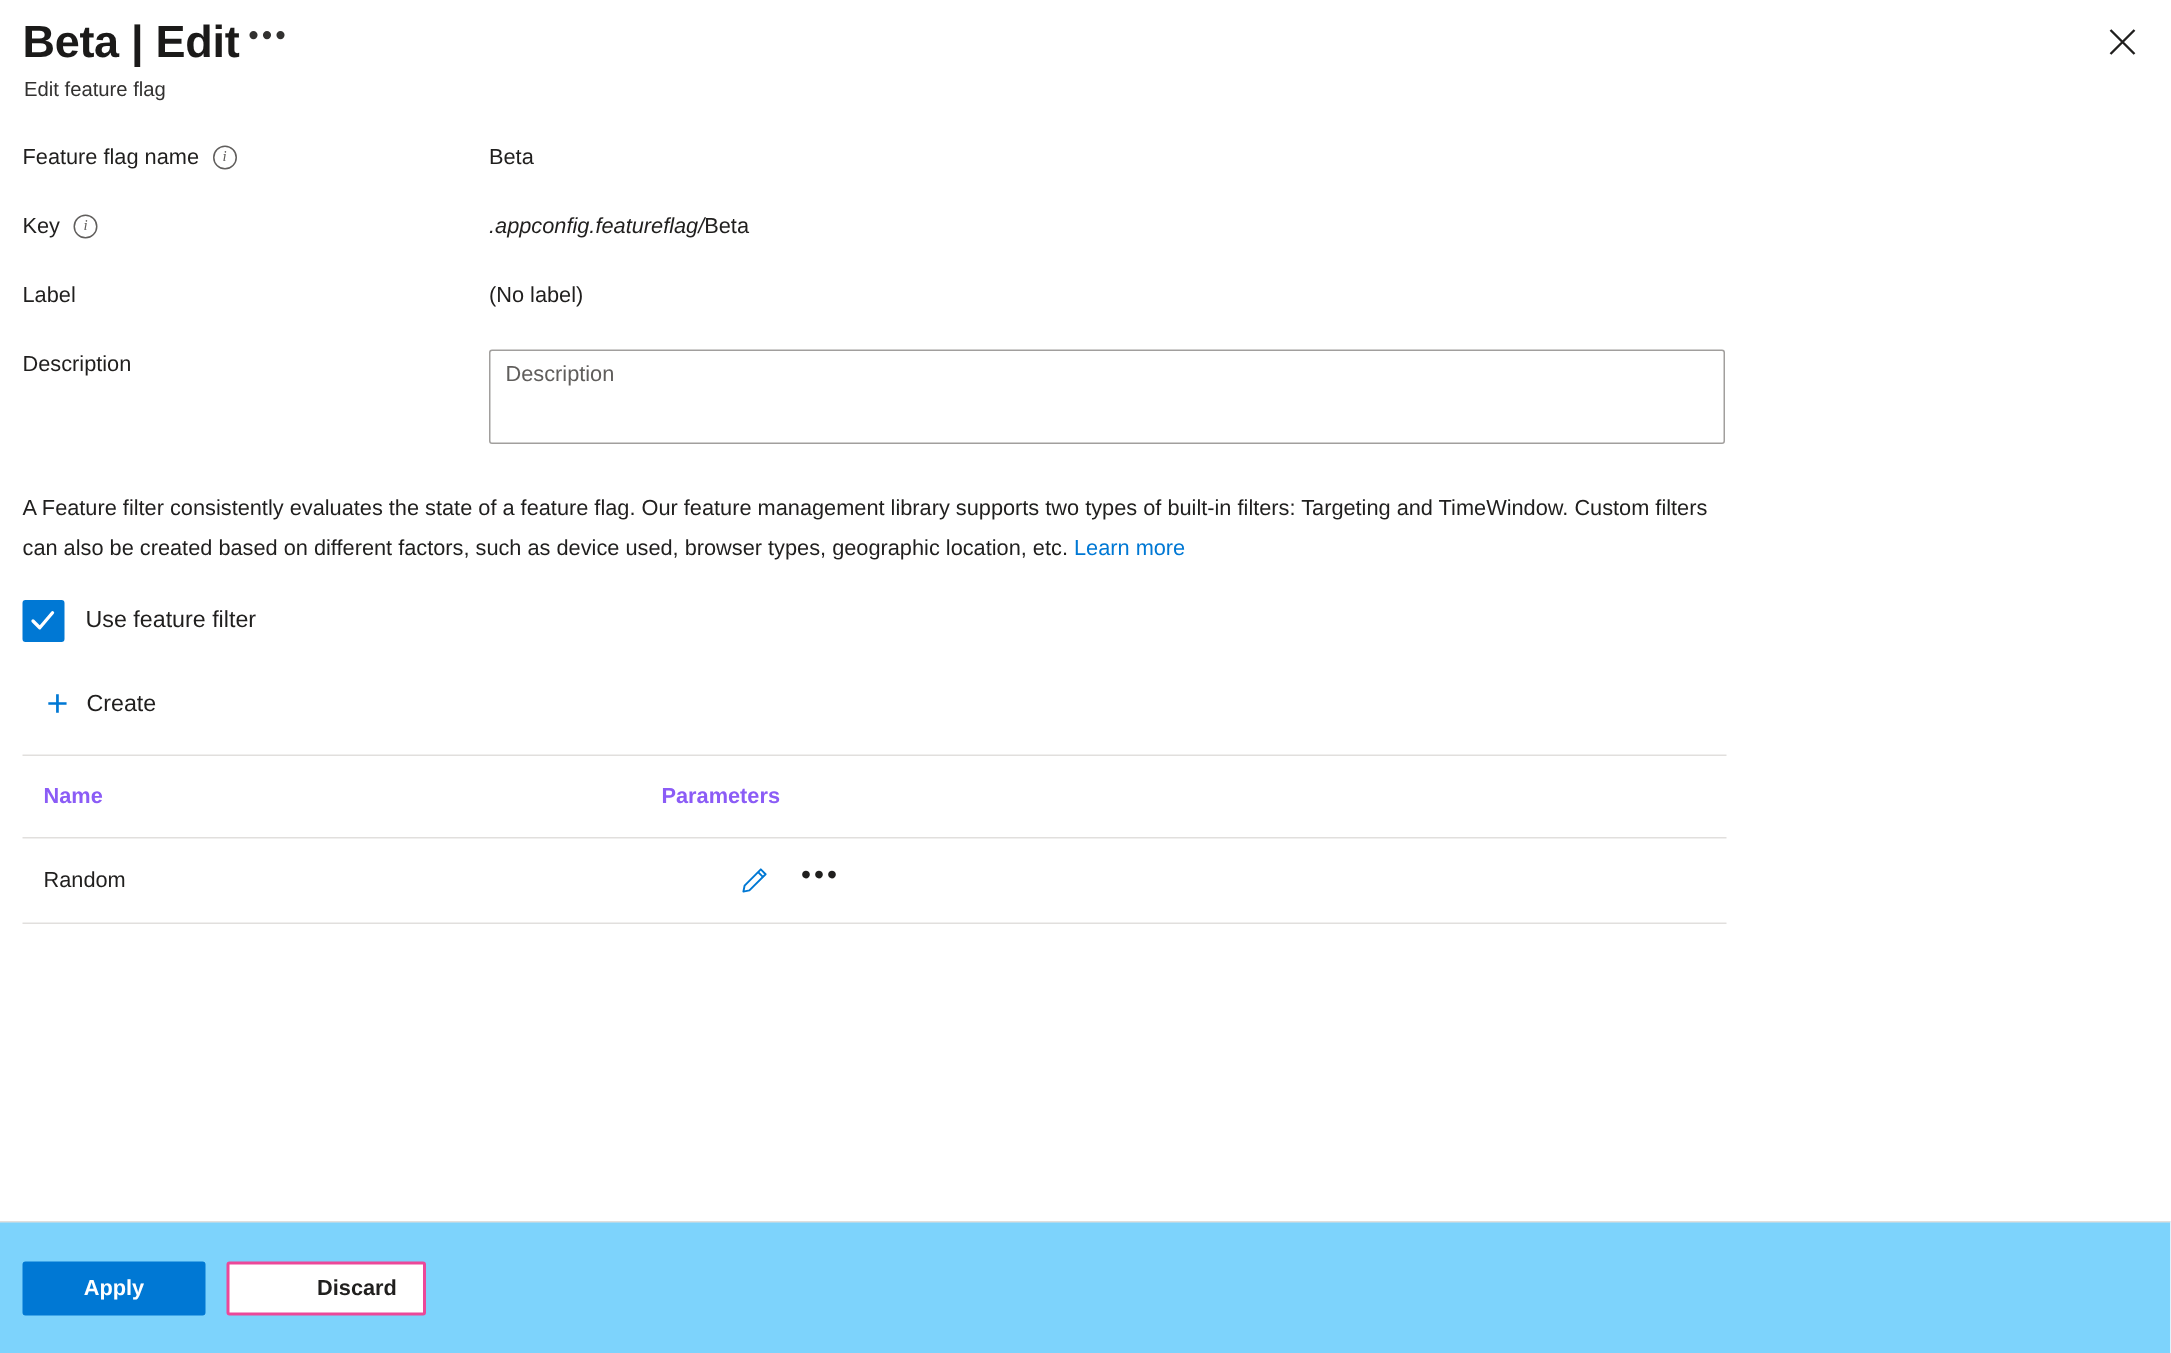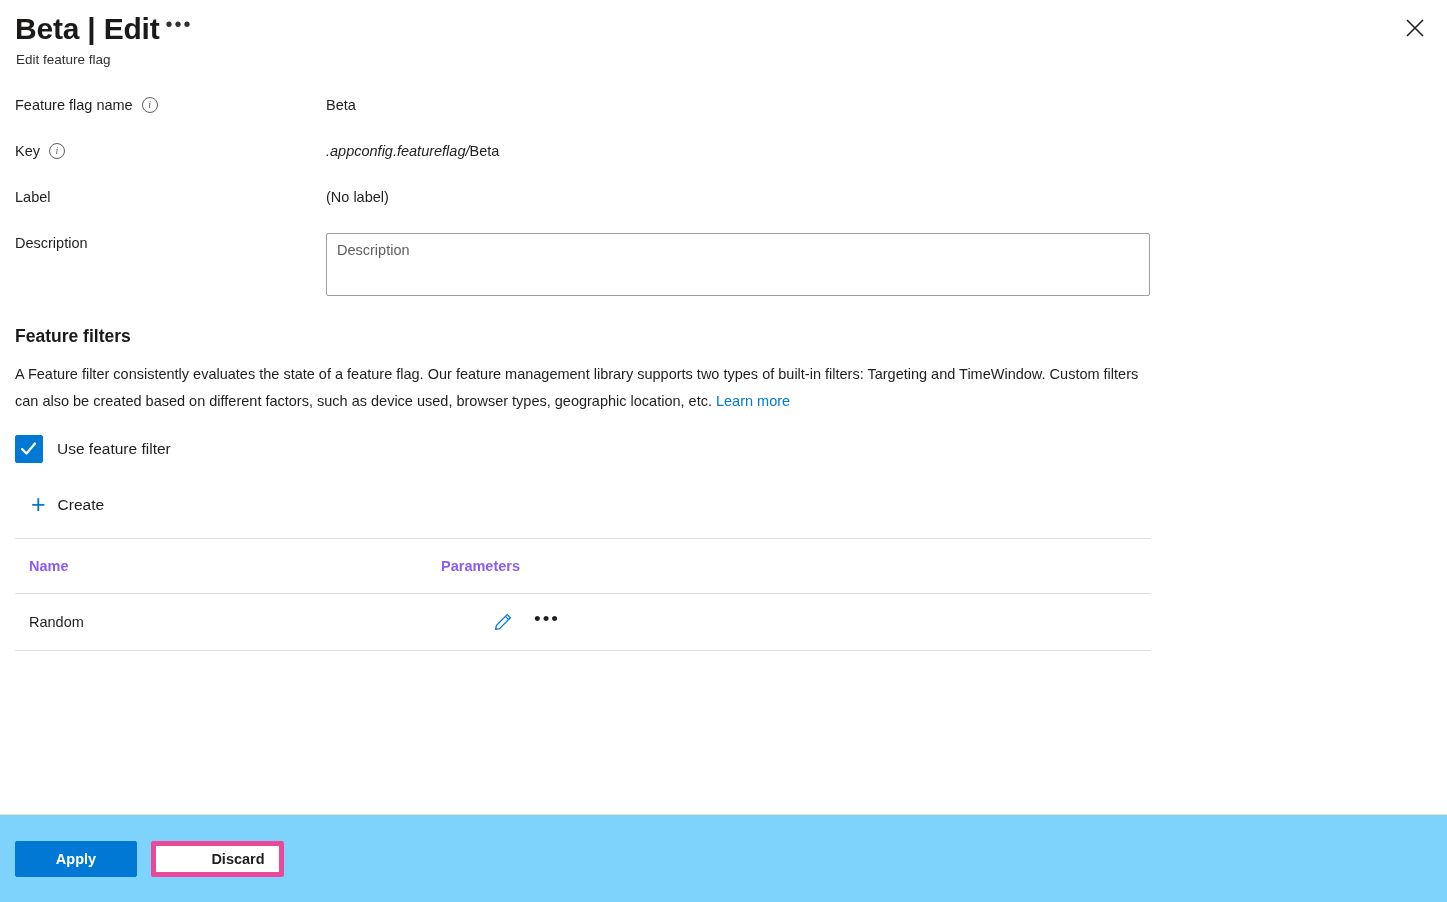--- a/index.html
+++ b/index.html
@@ -276,21 +276,21 @@
     box-sizing: border-box;
   }
   .btn-primary {
     background: #0078d4;
     border: 1px solid #0078d4;
     color: #ffffff;
     font-weight: 600;
   }
   .btn-secondary {
     background: #ffffff;
-    border: 5px solid #ec4899;
+    border: 2px solid #ec4899;
     color: #201f1e;
     font-weight: 600;
     min-width: 133px;
     padding-left: 47px;
   }
 </style>
 </head>
 <body>
 
 <div class="panel">
@@ -337,21 +337,20 @@
 
     <div class="form-row desc-row">
       <div class="form-label">
         <span>Description</span>
       </div>
       <textarea class="desc-input" placeholder="Description" style=""></textarea>
     </div>
   </div>
 
   <div class="section">
-    <div class="section-title">Feature filters</div>
     <div class="section-desc">
       <span>A Feature filter consistently evaluates the state of a feature flag. Our feature management library supports two types of built-in filters: Targeting and TimeWindow. Custom filters can also be created based on different factors, such as device used, browser types, geographic location, etc. </span><a class="link">Learn more</a>
     </div>
 
     <div class="checkbox-row">
       <div class="checkbox">
         <svg width="19" height="19" viewBox="0 0 19 19" aria-hidden="true">
           <path d="M3 10 L7.5 14.5 L16 4.5" stroke="#ffffff" stroke-width="2.2" fill="none" stroke-linecap="round" stroke-linejoin="round"></path>
         </svg>
       </div>

